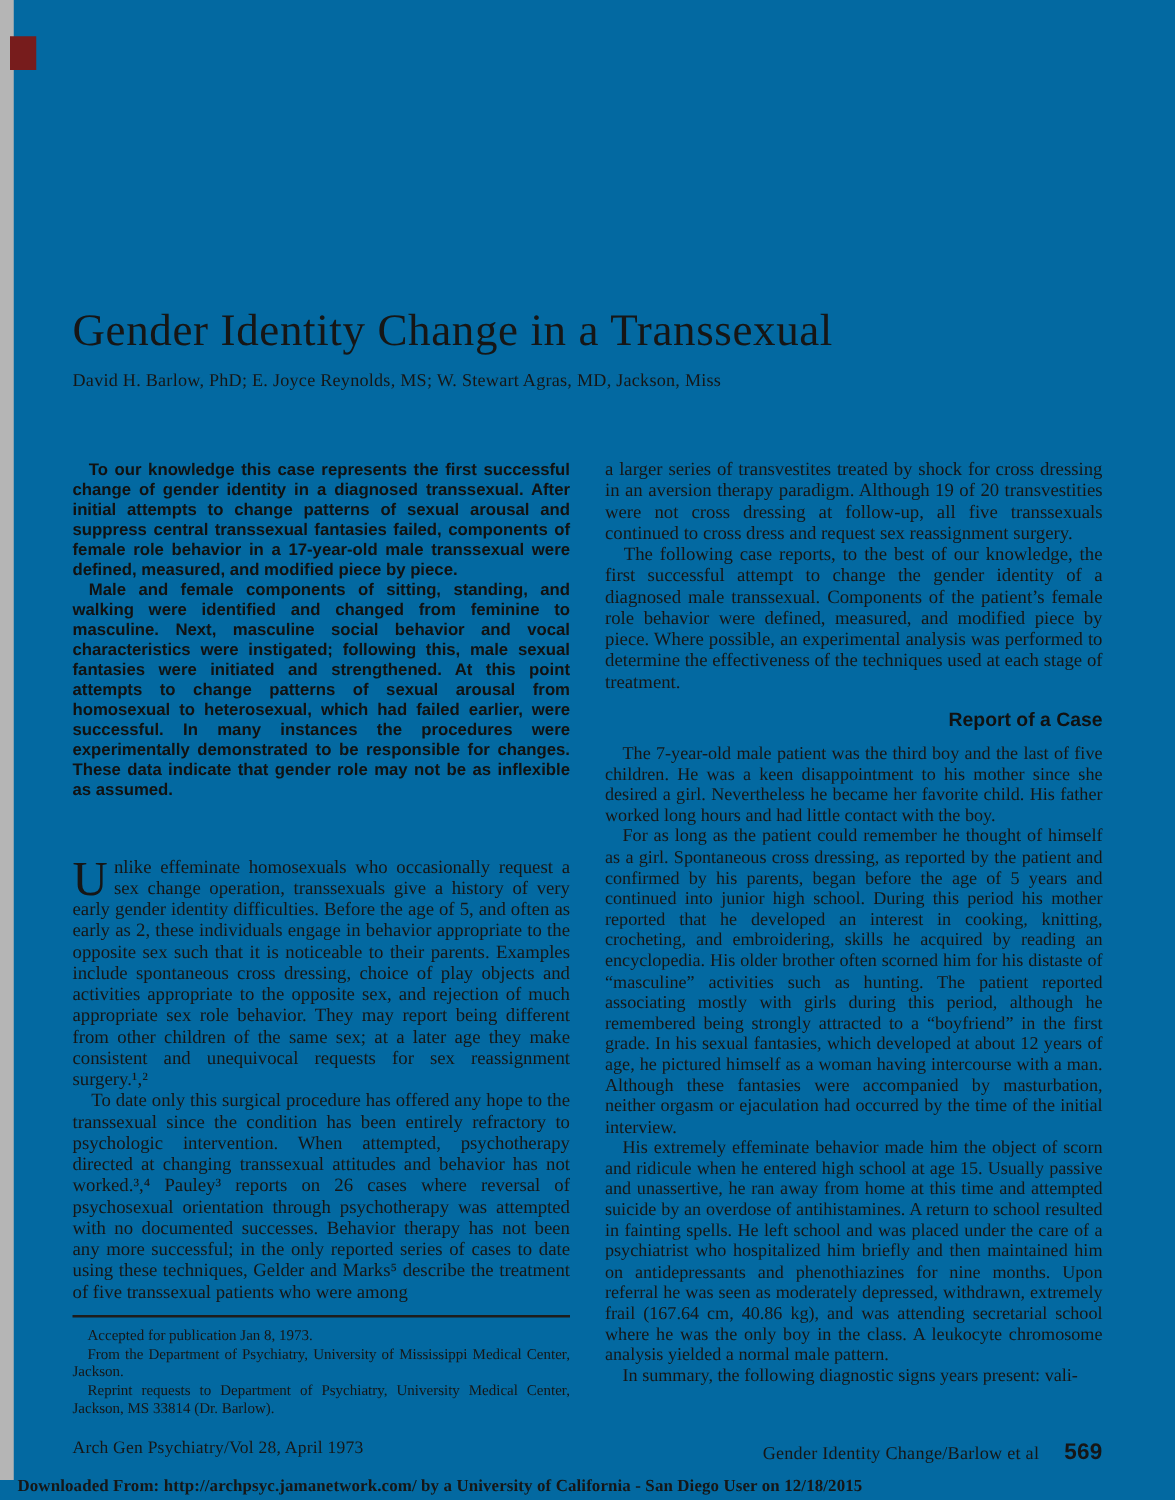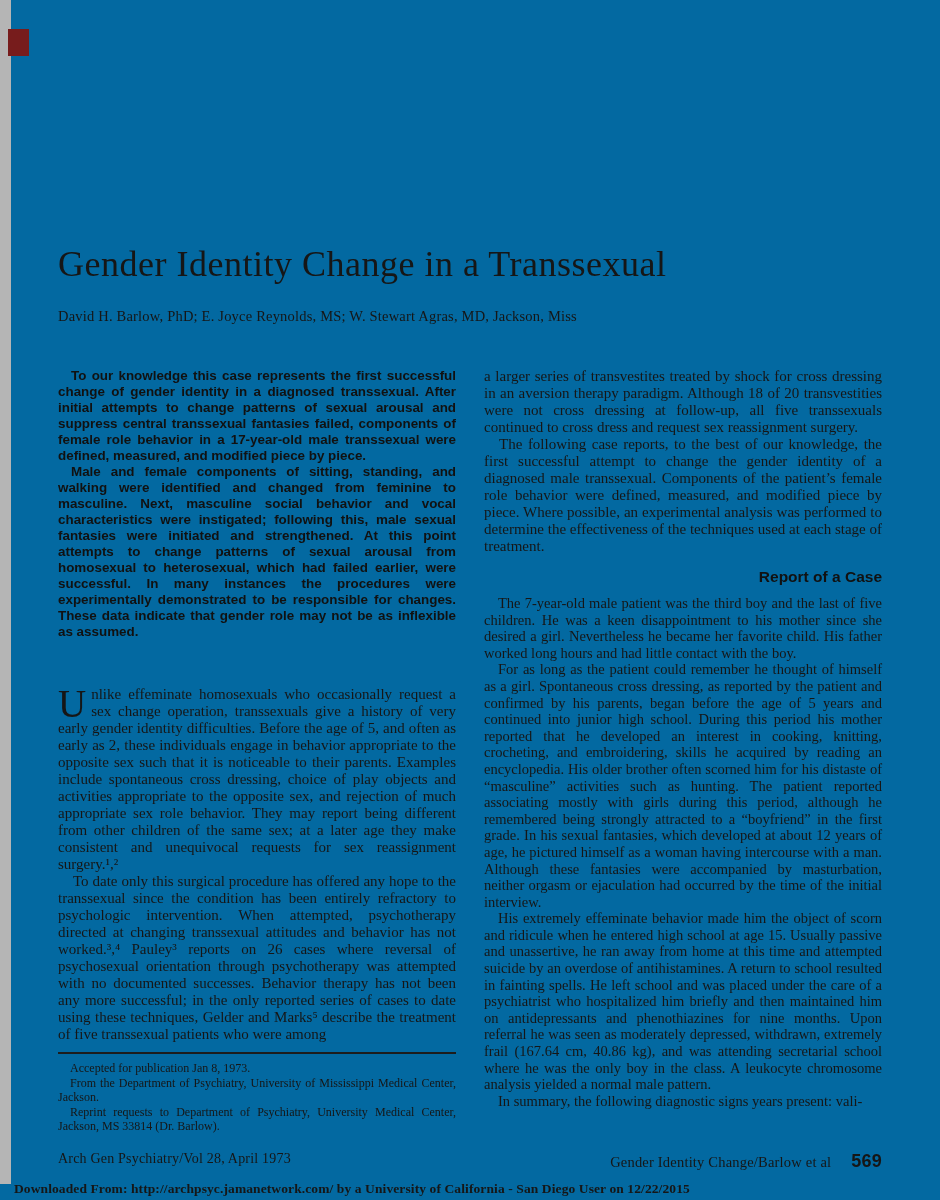--- a/index.html
+++ b/index.html
@@ -14,21 +14,21 @@
   }
   .scan-mark {
     position:absolute; left:8px; top:29px; width:21px; height:27px;
   }
   .title {
     position:absolute; left:58px; top:243px; width:800px;
     font-size:36px; font-weight:normal; letter-spacing:0.5px; margin:0;
     white-space:nowrap;
   }
   .byline {
-    position:absolute; left:58px; top:308px; width:800px;
+    position:absolute; left:58px; top:297px; width:800px;
     font-size:14.5px; letter-spacing:0.2px;
   }
   .col { position:absolute; top:368px; width:398px; }
   .col-left  { left:58px; }
   .col-right { left:484px; }
 
   .abstract p {
     font-family:"Liberation Sans", sans-serif; font-weight:bold;
     font-size:13.4px; line-height:16px; text-align:justify;
     margin:0; text-indent:13px; color:#111;
@@ -102,33 +102,33 @@
 
     <div class="footnote">
       <hr class="footnote-rule">
       <p>Accepted for publication Jan 8, 1973.</p>
       <p>From the Department of Psychiatry, University of Mississippi Medical Center, Jackson.</p>
       <p>Reprint requests to Department of Psychiatry, University Medical Center, Jackson, MS 33814 (Dr. Barlow).</p>
     </div>
   </div>
 
   <div class="col col-right">
-    <p class="cont-p">a larger series of transvestites treated by shock for cross dressing in an aversion therapy paradigm. Although 18 of 20 transvestities were not cross dressing at follow-up, all five transsexuals continued to cross dress and request sex reassignment surgery.</p>
+    <p class="cont-p">a larger series of transvestites treated by shock for cross dressing in an aversion therapy paradigm. Although 19 of 20 transvestities were not cross dressing at follow-up, all five transsexuals continued to cross dress and request sex reassignment surgery.</p>
     <p class="body-p">The following case reports, to the best of our knowledge, the first successful attempt to change the gender identity of a diagnosed male transsexual. Components of the patient’s female role behavior were defined, measured, and modified piece by piece. Where possible, an experimental analysis was performed to determine the effectiveness of the techniques used at each stage of treatment.</p>
 
     <h2 class="section-heading">Report of a Case</h2>
 
     <div class="case">
       <p>The 7-year-old male patient was the third boy and the last of five children. He was a keen disappointment to his mother since she desired a girl. Nevertheless he became her favorite child. His father worked long hours and had little contact with the boy.</p>
       <p>For as long as the patient could remember he thought of himself as a girl. Spontaneous cross dressing, as reported by the patient and confirmed by his parents, began before the age of 5 years and continued into junior high school. During this period his mother reported that he developed an interest in cooking, knitting, crocheting, and embroidering, skills he acquired by reading an encyclopedia. His older brother often scorned him for his distaste of “masculine” activities such as hunting. The patient reported associating mostly with girls during this period, although he remembered being strongly attracted to a “boyfriend” in the first grade. In his sexual fantasies, which developed at about 12 years of age, he pictured himself as a woman having intercourse with a man. Although these fantasies were accompanied by masturbation, neither orgasm or ejaculation had occurred by the time of the initial interview.</p>
       <p>His extremely effeminate behavior made him the object of scorn and ridicule when he entered high school at age 15. Usually passive and unassertive, he ran away from home at this time and attempted suicide by an overdose of antihistamines. A return to school resulted in fainting spells. He left school and was placed under the care of a psychiatrist who hospitalized him briefly and then maintained him on antidepressants and phenothiazines for nine months. Upon referral he was seen as moderately depressed, withdrawn, extremely frail (167.64 cm, 40.86 kg), and was attending secretarial school where he was the only boy in the class. A leukocyte chromosome analysis yielded a normal male pattern.</p>
       <p>In summary, the following diagnostic signs years present: vali-</p>
     </div>
   </div>
 
   <div class="footer-left">Arch Gen Psychiatry/Vol 28, April 1973</div>
   <div class="footer-right">
     <span>Gender Identity Change/Barlow et al</span><span class="footer-page-number">569</span>
   </div>
 
-  <div class="download-notice">Downloaded From: http://archpsyc.jamanetwork.com/ by a University of California - San Diego User  on 12/22/2015</div>
+  <div class="download-notice">Downloaded From: http://archpsyc.jamanetwork.com/ by a University of California - San Diego User  on 12/18/2015</div>
 
 </div>
 
 </body></html>

